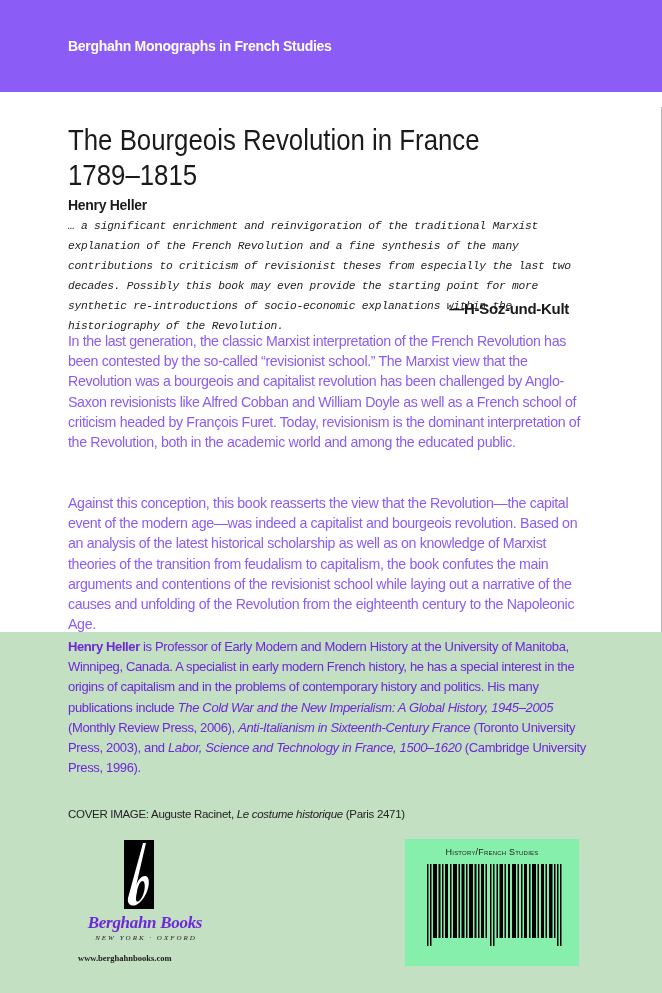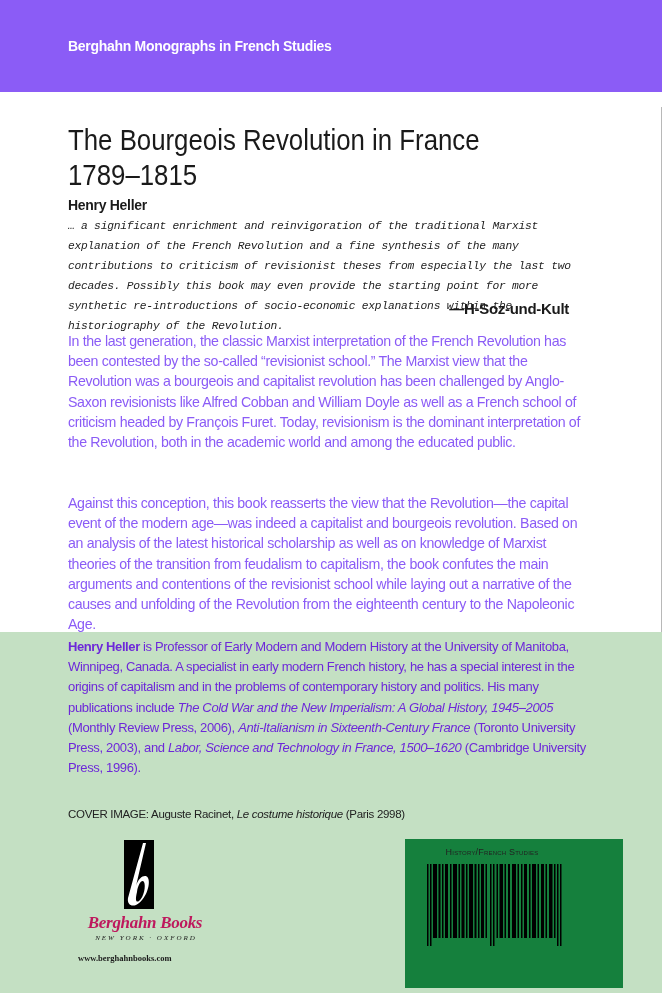--- a/index.html
+++ b/index.html
@@ -70,36 +70,35 @@
       font-size: 11.5px; color: #222; letter-spacing: -0.3px;
     }
     .logo-mark {
       position: absolute; left: 124px; top: 840px; width: 30px; height: 69px;
       background: #000;
     }
     .logo-mark svg { display: block; }
     .publisher-name {
       position: absolute; left: 80px; top: 913px; width: 130px; text-align: center;
       font-family: "Liberation Serif", serif; font-style: italic; font-weight: bold;
-      font-size: 17px; color: #be185d; letter-spacing: -0.3px;
+      font-size: 17px; color: #6d28d9; letter-spacing: -0.3px;
     }
     .publisher-cities {
       position: absolute; left: 84px; top: 934px; width: 124px; text-align: center;
       font-family: "Liberation Serif", serif; font-style: italic;
       font-size: 7px; letter-spacing: 2px; color: #1a1a1a;
     }
     .publisher-url {
       position: absolute; left: 78px; top: 953px;
       font-family: "Liberation Serif", serif; font-weight: bold;
       font-size: 8.5px; color: #1a1a1a;
     }
     .barcode-box {
-      position: absolute; left: 405px; top: 839px; width: 174px; height: 149px;
-      background: #15803d;
-      padding-left: 44px;
+      position: absolute; left: 405px; top: 839px; width: 174px; height: 127px;
+      background: #86efac;
     }
     .barcode-category {
       position: absolute; left: 0; top: 8px; width: 174px; text-align: center;
       font-family: "Liberation Sans", sans-serif; font-size: 9px; color: #222;
       font-variant: small-caps; letter-spacing: 0.2px;
     }
     .barcode-bars {
       position: absolute; left: 22px; top: 25px; width: 136px; height: 82px;
     }
     .barcode-digits {
@@ -127,21 +126,21 @@
 <div class="review">… a significant enrichment and reinvigoration of the traditional Marxist explanation of the French Revolution and a fine synthesis of the many contributions to criticism of revisionist theses from especially the last two decades. Possibly this book may even provide the starting point for more synthetic re-introductions of socio-economic explanations within the historiography of the Revolution.</div>
 <div class="review-source">—H-Soz-und-Kult</div>
 
 <div class="para para1">In the last generation, the classic Marxist interpretation of the French Revolution has been contested by the so-called “revisionist school.” The Marxist view that the Revolution was a bourgeois and capitalist revolution has been challenged by Anglo-Saxon revisionists like Alfred Cobban and William Doyle as well as a French school of criticism headed by François Furet. Today, revisionism is the dominant interpretation of the Revolution, both in the academic world and among the educated public.</div>
 <div class="para para2">Against this conception, this book reasserts the view that the Revolution—the capital event of the modern age—was indeed a capitalist and bourgeois revolution. Based on an analysis of the latest historical scholarship as well as on knowledge of Marxist theories of the transition from feudalism to capitalism, the book confutes the main arguments and contentions of the revisionist school while laying out a narrative of the causes and unfolding of the Revolution from the eighteenth century to the Napoleonic Age.</div>
 
 <div class="green-section"></div>
 
 <div class="bio"><b>Henry Heller</b><span> is Professor of Early Modern and Modern History at the University of Manitoba, Winnipeg, Canada. A specialist in early modern French history, he has a special interest in the origins of capitalism and in the problems of contemporary history and politics. His many publications include </span><i>The Cold War and the New Imperialism: A Global History, 1945–2005</i><span> (Monthly Review Press, 2006), </span><i>Anti-Italianism in Sixteenth-Century France</i><span> (Toronto University Press, 2003), and </span><i>Labor, Science and Technology in France, 1500–1620</i><span> (Cambridge University Press, 1996).</span></div>
 
-<div class="cover-credit"><span>COVER IMAGE: Auguste Racinet, </span><i>Le costume historique</i><span> (Paris 2998)</span></div>
+<div class="cover-credit"><span>COVER IMAGE: Auguste Racinet, </span><i>Le costume historique</i><span> (Paris 2471)</span></div>
 
 <div class="logo-mark">
   <svg width="30" height="69" viewBox="0 0 30 69">
     <rect x="0" y="0" width="30" height="69" fill="#000"></rect>
     <path d="M19 3 L22 3 L12 46 C 15 36 22 34 24 38 C 27 44 22 60 12 65 C 7 67 3 64 4 58 Z M 13 52 C 11 60 12 63 15 61 C 20 57 22 46 20 42 C 18 39 14 44 13 52 Z" fill="#ffffff"></path>
   </svg>
 </div>
 <div class="publisher-name">Berghahn Books</div>
 <div class="publisher-cities">NEW YORK · OXFORD</div>
 <div class="publisher-url">www.berghahnbooks.com</div>

